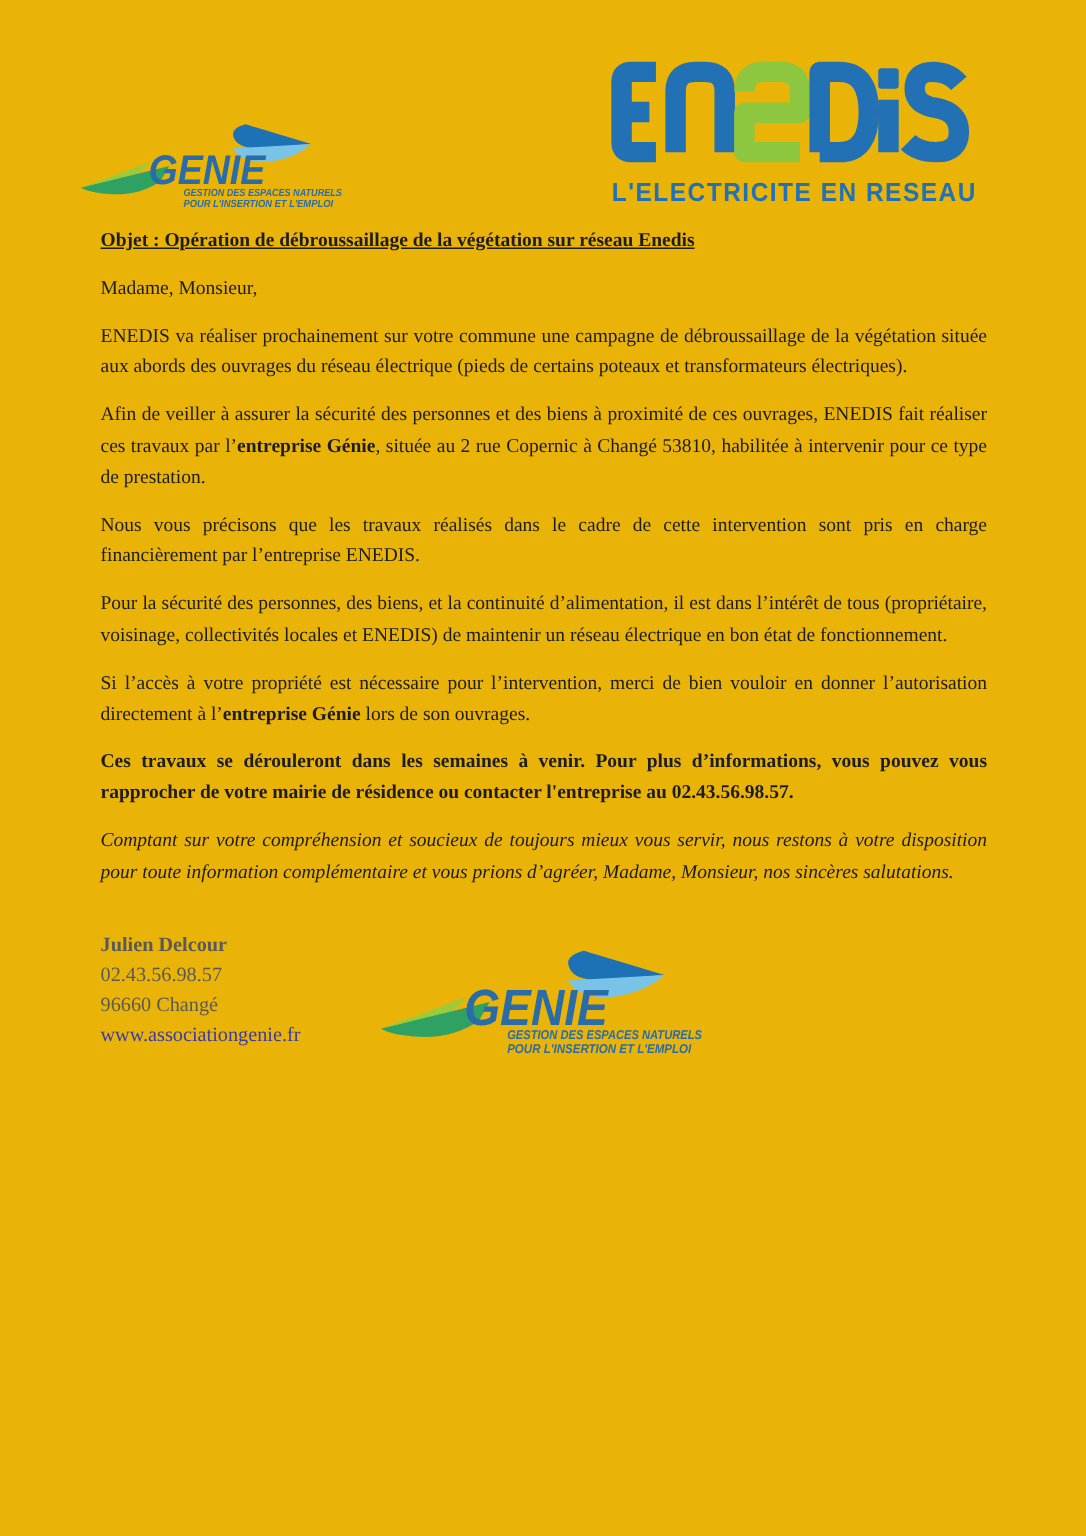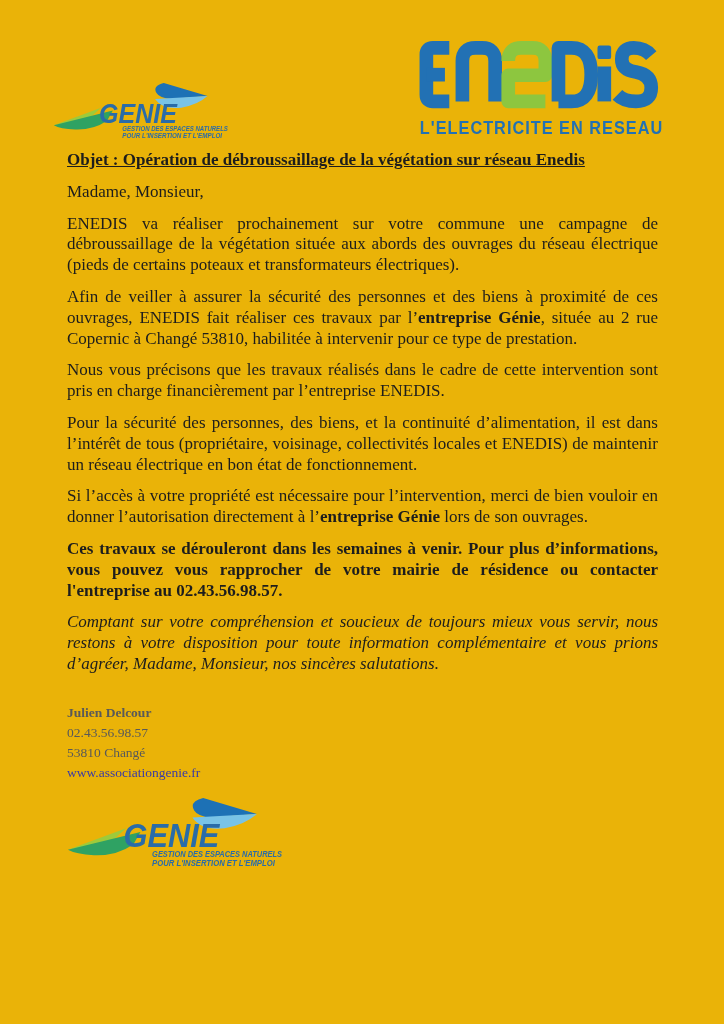--- a/index.html
+++ b/index.html
@@ -3,36 +3,36 @@
 <meta charset="utf-8">
 <style>
   html,body{margin:0;padding:0;background:#ffffff;}
   .page{
     width:724px;height:1024px;position:relative;background:#eab308;
     font-family:"Liberation Serif",serif;overflow:hidden;
   }
   
   .header{position:relative;height:150px;}
   .logo-genie-top{position:absolute;left:53px;top:80px;width:175px;height:67px;}
-  .logo-enedis{position:absolute;left:410px;top:38px;width:262px;height:105px;}
+  .logo-enedis{position:absolute;left:398px;top:38px;width:262px;height:105px;}
   .logo-genie-top svg,.logo-enedis svg,.logo-genie-bottom svg{display:block;width:100%;height:100%;}
   .genie-word{font-family:"Liberation Sans",sans-serif;font-weight:bold;font-style:italic;}
   .genie-tagline{font-family:"Liberation Sans",sans-serif;font-weight:bold;font-style:italic;}
   .enedis-tagline{font-family:"Liberation Sans",sans-serif;font-weight:bold;letter-spacing:1px;}
   
   .letter-body{
-    margin:0 66px 0 67px;color:#1d1d1d;font-size:17px;line-height:20.8px;
+    margin:0 66px 0 67px;color:#1d1d1d;font-size:13px;line-height:20.8px;
     text-align:justify;
   }
   .letter-body p{margin:0 0 11px;}
   .subject{font-weight:bold;text-decoration:underline;margin:69px 0 46px;text-align:left;}
   .para-bold{font-weight:bold;margin-top:28px;}
   .closing{margin-top:33px;font-style:italic;}
   
-  .footer{display:flex;align-items:flex-start;margin:28px 0 0 67px;flex-direction:column;}
+  .footer{display:flex;align-items:flex-start;margin:28px 0 0 67px;}
   .signature{width:186px;color:#595959;font-size:13.5px;line-height:20.2px;}
   .sig-name{font-weight:bold;}
   .sig-link{color:#3a3aa5;text-decoration:none;cursor:pointer;display:inline-block;}
   .logo-genie-bottom{width:215px;height:83px;margin-top:10px;flex:none;}
 </style>
 </head>
 <body>
 
 <div class="page">
 
@@ -92,21 +92,21 @@
     <p class="para-bold">Ces travaux se dérouleront dans les semaines à venir. Pour plus d’informations, vous pouvez vous rapprocher de votre mairie de résidence ou contacter l'entreprise au 02.43.56.98.57.</p>
 
     <p class="closing">Comptant sur votre compréhension et soucieux de toujours mieux vous servir, nous restons à votre disposition pour toute information complémentaire et vous prions d’agréer, Madame, Monsieur, nos sincères salutations.</p>
   </div>
 
   <div class="footer">
 
     <div class="signature">
       <div class="sig-name">Julien Delcour</div>
       <div>02.43.56.98.57</div>
-      <div>53810 Changé</div>
+      <div>96660 Changé</div>
       <a class="sig-link">www.associationgenie.fr</a>
     </div>
 
     <div class="logo-genie-bottom">
       <svg viewBox="0 0 240 92">
         <path d="M1,62 L66,38 L47,55 Z" fill="#9dca3b"></path>
         <path d="M1,62 L82,42 L74,56 Q55,69 30,68 Q10,67 1,62 Z" fill="#2fa263"></path>
         <path d="M212,22 L152,4 Q136,8 142,18 Q146,25 162,26 Z" fill="#1d71b5"></path>
         <path d="M212,22 L140,26 Q150,41 176,38 Q199,34 212,22 Z" fill="#79c3e6"></path>
         <text class="genie-word" x="63" y="59" font-size="38" fill="#2a6ca8" textLength="107" lengthAdjust="spacingAndGlyphs">GENIE</text>

